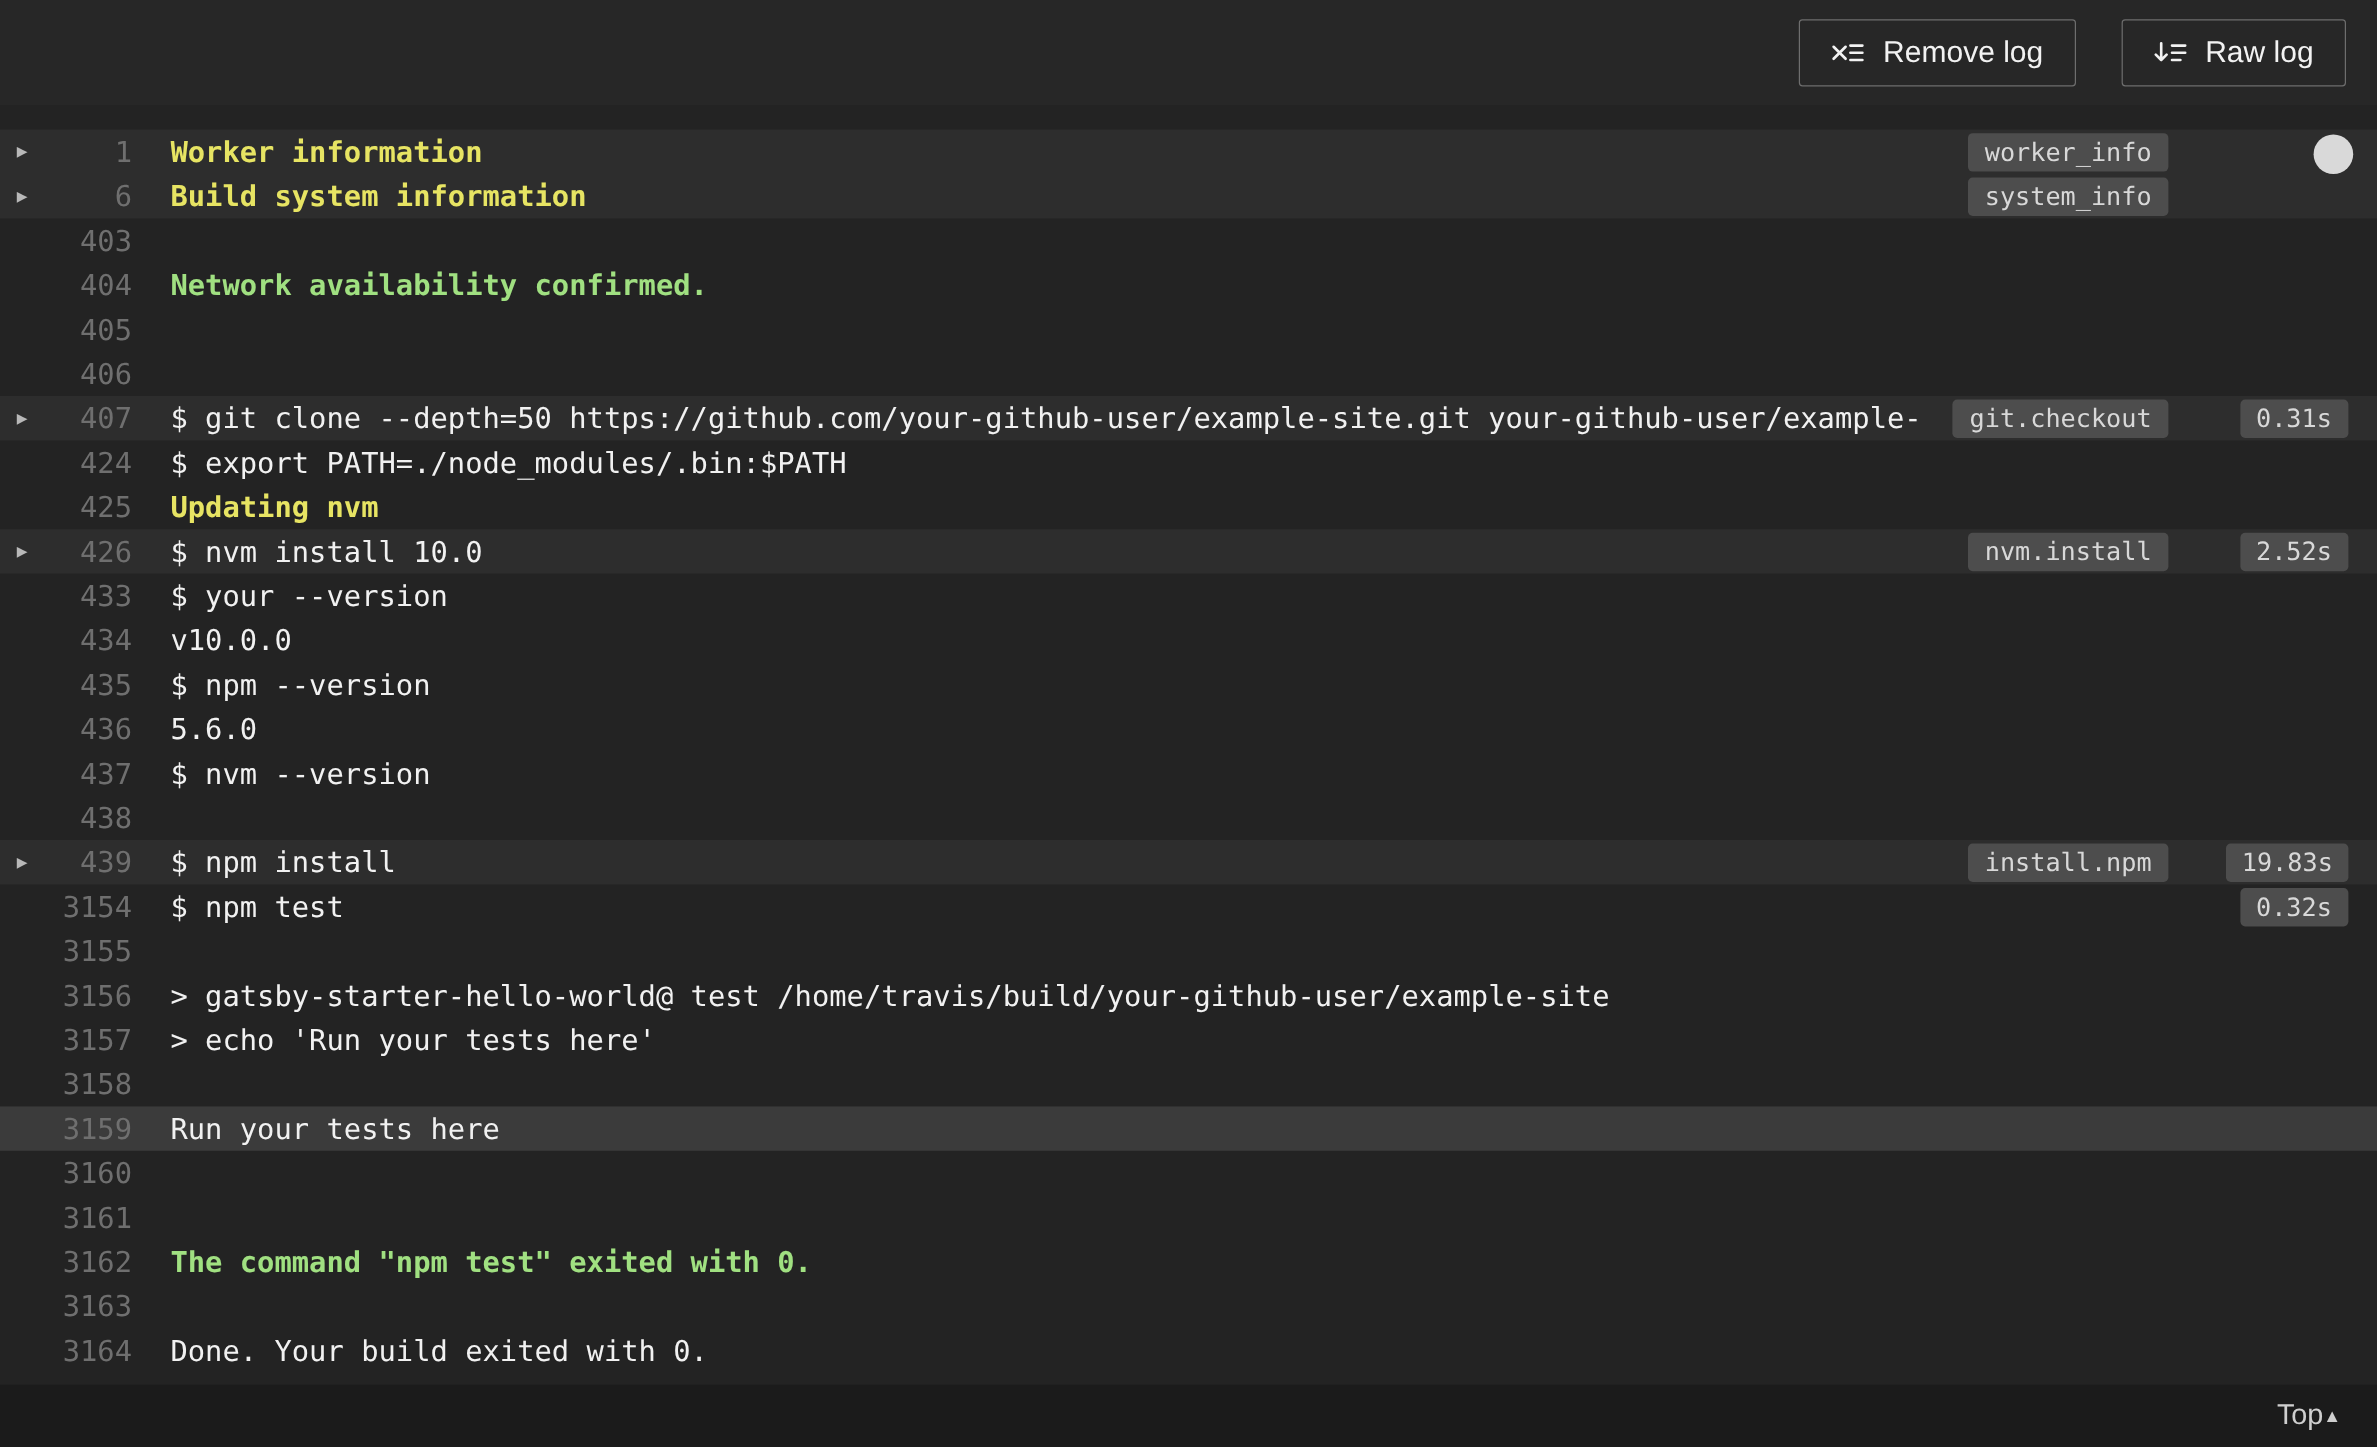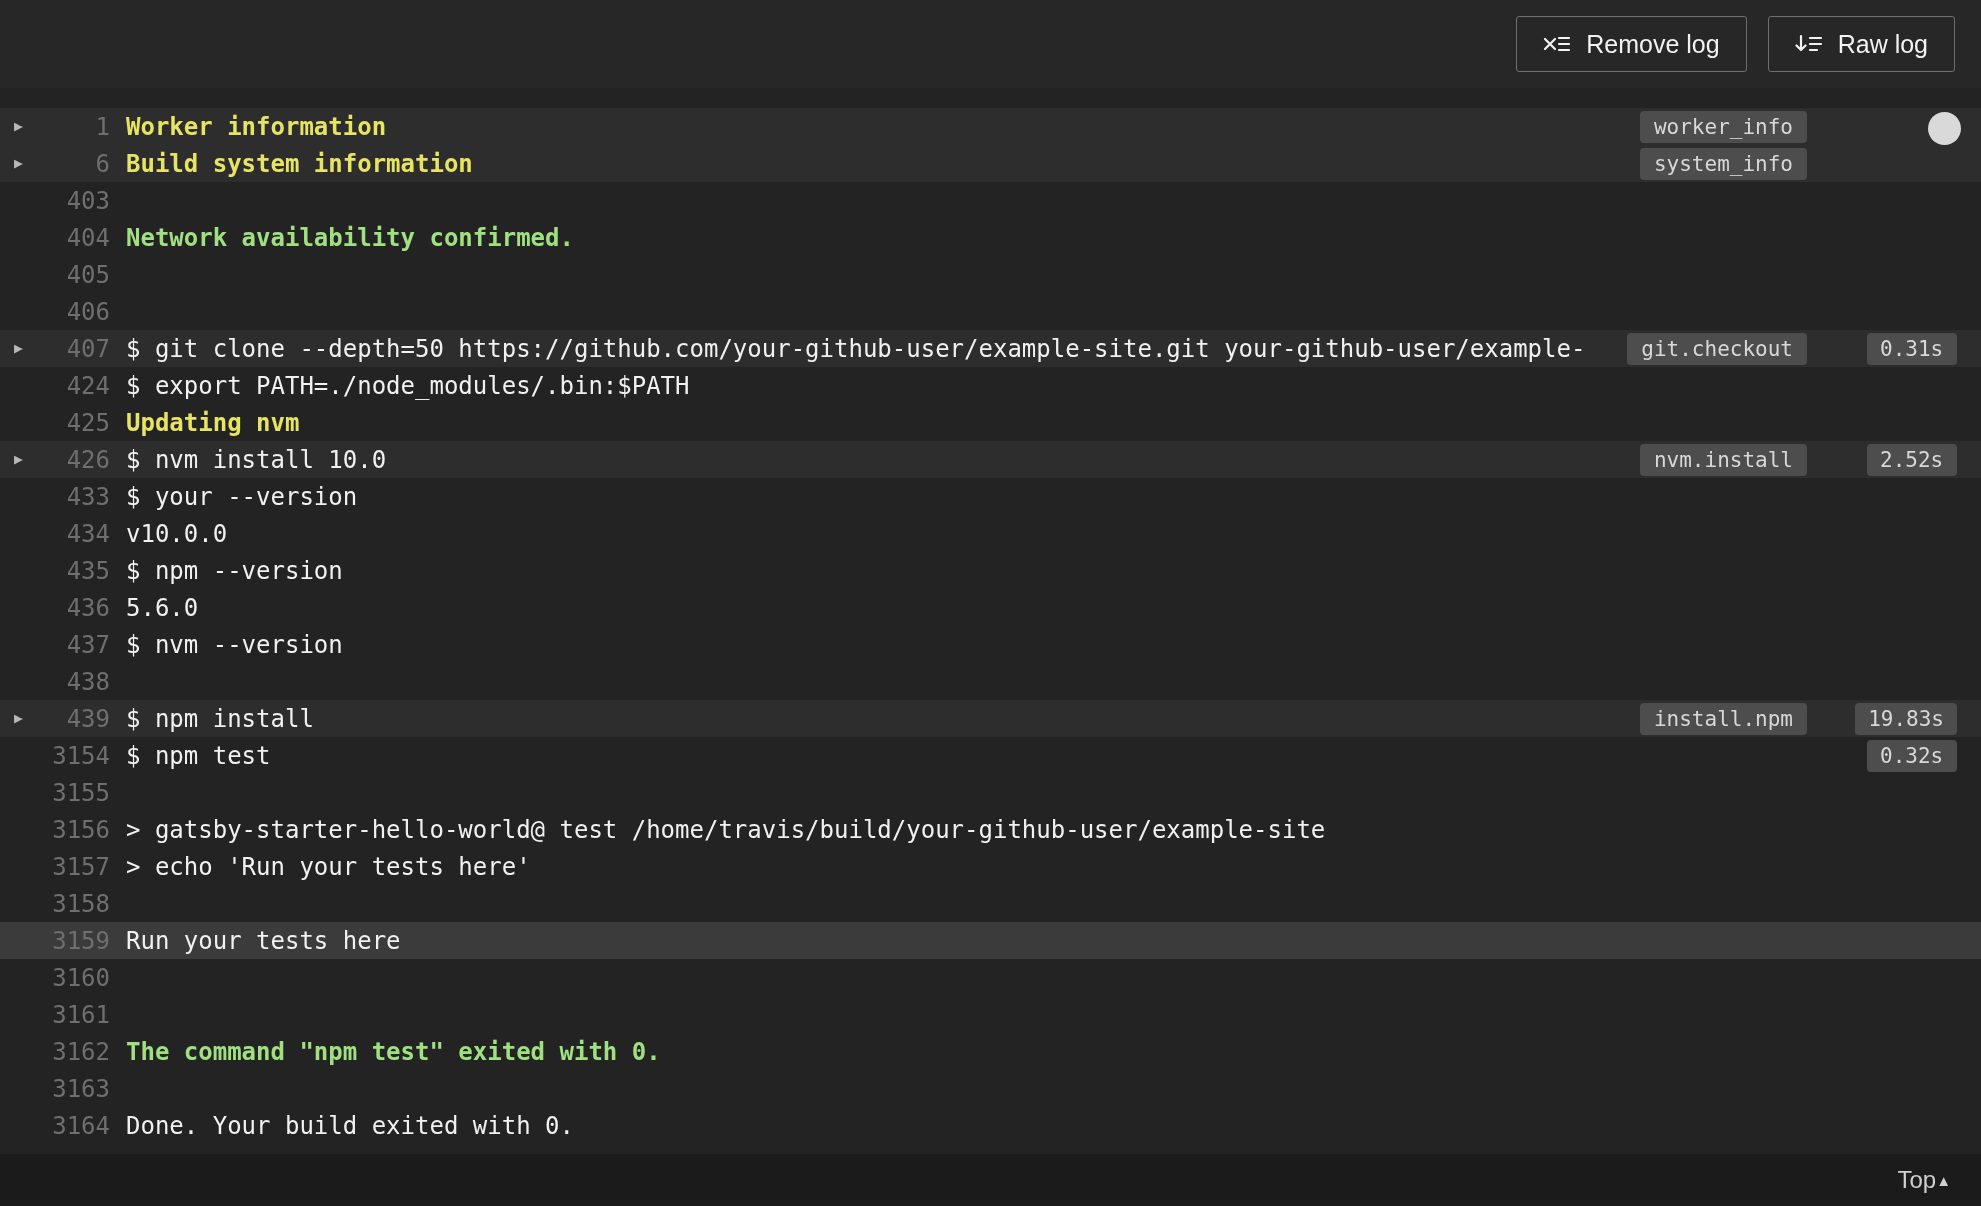--- a/index.html
+++ b/index.html
@@ -1,31 +1,31 @@
 <!DOCTYPE html>
 <html style="--bg: #232323; --header-bg: #272727; --footer-bg: #1b1b1b; --row-hl: #2d2d2d; --row-sel: #3b3b3b; --text: #f1f1f1; --line-num: #6f6f6f; --yellow: #e7e463; --green: #a0e081; --badge-bg: #4d4d4d; --badge-text: #d8d8d8;"><head>
 <meta charset="utf-8">
 <style>
   *{box-sizing:border-box;margin:0;padding:0}
   html,body{width:1981px;height:1206px;overflow:hidden;background:var(--bg)}
   .page{display:flex;flex-direction:column;height:100%;font-family:"DejaVu Sans Mono",monospace;position:relative}
 
   
-  .toolbar{height:88px;background:var(--header-bg);display:flex;align-items:center;justify-content:flex-end;gap:21px;padding:0 26px;font-family:"Liberation Sans",sans-serif;flex:0 0 auto}
+  .toolbar{height:88px;background:var(--header-bg);display:flex;align-items:center;justify-content:flex-end;gap:38px;padding:0 26px;font-family:"Liberation Sans",sans-serif;flex:0 0 auto}
   .btn{display:flex;align-items:center;gap:15px;height:56px;padding:0 26px;background:transparent;border:1px solid #6e6e6e;border-radius:3px;color:#f2f2f2;font-size:25px;font-family:"Liberation Sans",sans-serif;cursor:pointer}
   .btn svg{display:block;stroke:#f2f2f2;stroke-width:2.2;fill:none;stroke-linecap:round;stroke-linejoin:round}
 
   
   .log{flex:1 1 auto;background:var(--bg);padding-top:20px;overflow:hidden}
   .row{display:flex;align-items:center;height:37px;padding-right:24px}
   .row.hl{background:var(--row-hl)}
   .row.sel{background:var(--row-sel)}
   .fold{flex:0 0 44px;padding-left:14px;color:#b8b8b8;font-size:15px;line-height:37px;cursor:pointer}
   .num{flex:0 0 66px;text-align:right;color:var(--line-num);font-size:24px;cursor:pointer;user-select:none}
-  .text{margin-left:16px;flex:1 1 auto;color:var(--text);font-size:24px;white-space:pre;overflow:hidden}
+  .text{margin-left:32px;flex:1 1 auto;color:var(--text);font-size:24px;white-space:pre;overflow:hidden}
   .text.yellow{color:var(--yellow);font-weight:bold}
   .text.green{color:var(--green);font-weight:bold}
   .badge{background:var(--badge-bg);color:var(--badge-text);font-size:21px;padding:4px 14px;border-radius:4px;white-space:nowrap;flex:0 0 auto}
   .timecol{flex:0 0 142px;display:flex;justify-content:flex-end;margin-left:8px}
   .time{background:var(--badge-bg);color:var(--badge-text);font-size:21px;padding:4px 13px;border-radius:4px;min-width:90px;text-align:left;white-space:nowrap}
 
   
   .scroll-dot{position:absolute;top:112px;right:20px;width:33px;height:33px;border-radius:50%;background:#d9d9d9;cursor:pointer}
 
   

